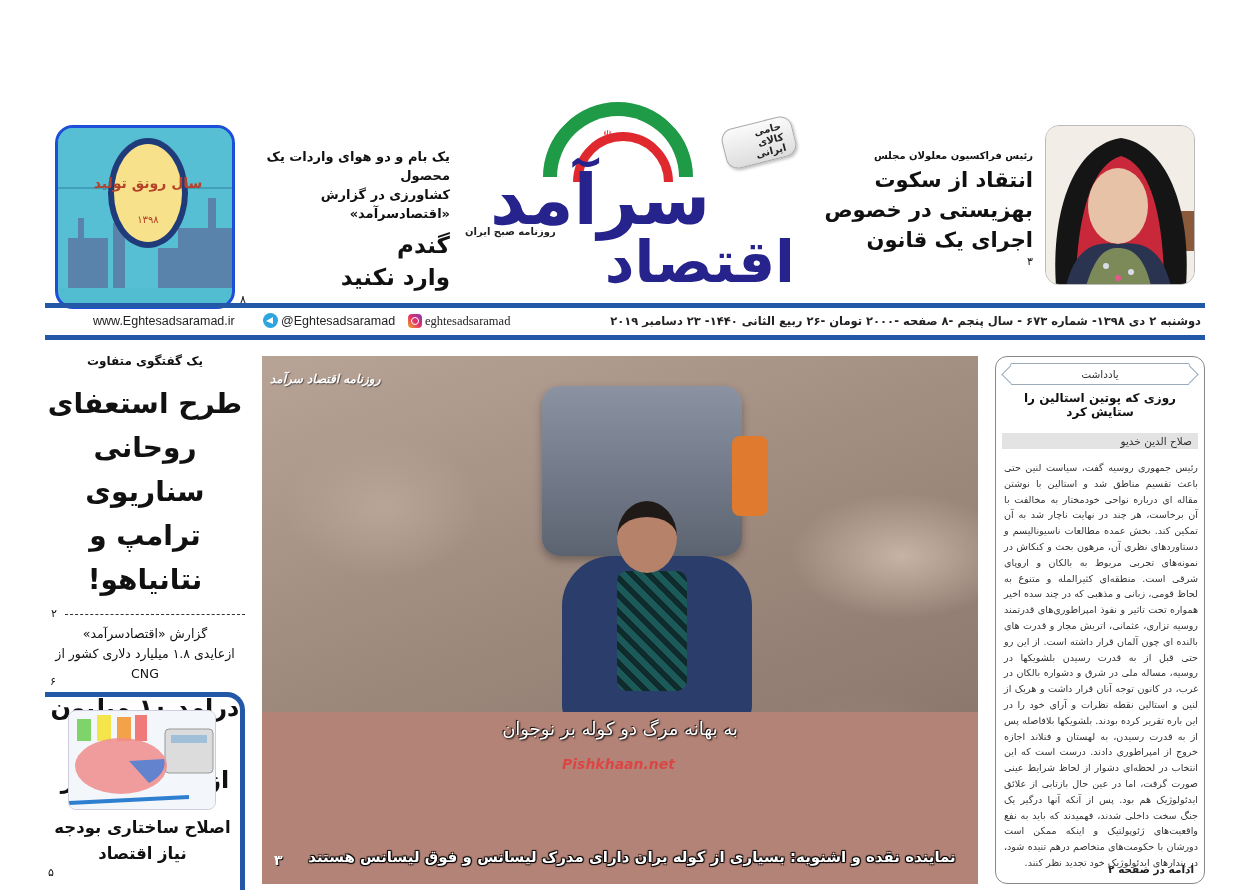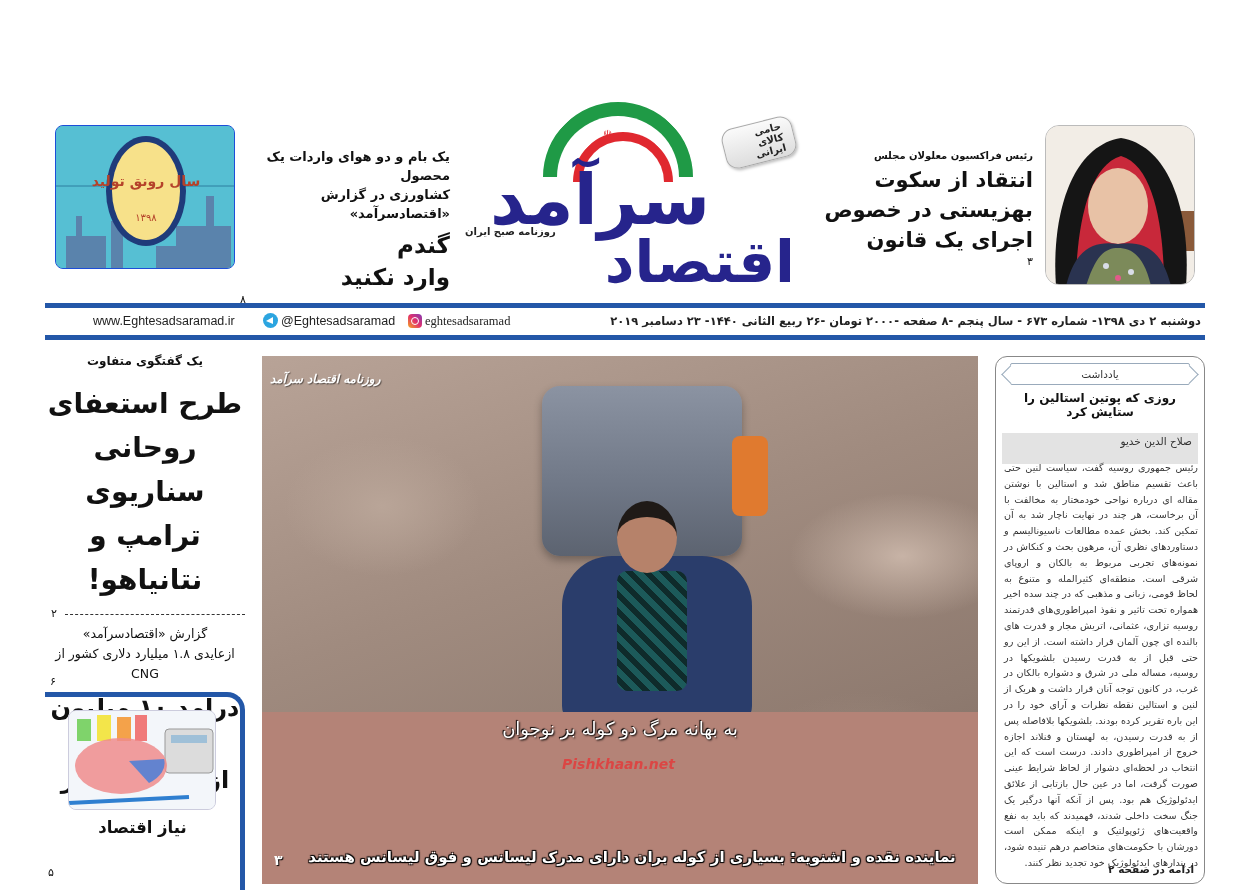--- a/index.html
+++ b/index.html
@@ -11,21 +11,21 @@
   .masthead { position: absolute; left: 0; top: 0; width: 1250px; height: 300px; }
 
   .teaser-right { position: absolute; left: 820px; top: 125px; width: 375px; height: 160px; }
   .teaser-right .photo { position: absolute; right: 0; top: 0; width: 150px; height: 160px; border-radius: 14px; overflow: hidden; background: linear-gradient(180deg,#f3efe9 0%,#e9e2da 100%); border: 1px solid #bbb; }
   .teaser-right .text { position: absolute; right: 162px; top: 22px; width: 220px; text-align: right; direction: rtl; }
   .kicker { font-size: 10px; font-weight: bold; color: #111; line-height: 18px; font-family: "DejaVu Sans", sans-serif; }
   .teaser-right .headline { font-size: 21px; font-weight: bold; line-height: 30px; color: #111; letter-spacing: -0.5px; }
   .pagenum { font-size: 11px; color: #111; line-height: 14px; }
 
   .teaser-left { position: absolute; left: 55px; top: 125px; width: 400px; height: 160px; }
-  .teaser-left .poster { position: absolute; left: 0; top: 0; width: 180px; height: 144px; border-radius: 8px; overflow: hidden; background: #52bcd0; border: 1px solid #1d4ed8; }
+  .teaser-left .poster { position: absolute; left: 0; top: 0; width: 180px; height: 184px; border-radius: 18px; overflow: hidden; background: #52bcd0; border: 3px solid #1d4ed8; }
   .teaser-left .text { position: absolute; left: 185px; top: 22px; width: 210px; text-align: right; direction: rtl; }
   .teaser-left .sub { font-size: 13px; font-weight: bold; line-height: 19px; }
   .teaser-left .headline { font-size: 23px; font-weight: bold; line-height: 32px; margin-top: 6px; }
   .teaser-left .pagenum { text-align: left; direction: ltr; }
 
   
   .logo { position: absolute; left: 455px; top: 100px; width: 340px; height: 200px; }
   .logo .arc-green { position: absolute; left: 88px; top: 2px; width: 150px; height: 150px; border-radius: 50%; border: 14px solid #1f9a46; border-bottom-color: transparent; border-right-color: transparent; transform: rotate(45deg); }
   .logo .arc-red { position: absolute; left: 118px; top: 32px; width: 100px; height: 100px; border-radius: 50%; border: 9px solid #e0282f; border-bottom-color: transparent; border-right-color: transparent; transform: rotate(45deg); }
   .logo .emblem { position: absolute; left: 148px; top: 28px; color: #e0282f; font-size: 10px; }
@@ -85,21 +85,21 @@
   .photo-main .deck { position: absolute; left: 40px; top: 492px; width: 660px; text-align: center; direction: rtl; font-size: 15px; font-weight: bold; color: #fff; text-shadow: 1px 1px 1px #000, -1px -1px 1px #000, 1px -1px 1px #000, -1px 1px 1px #000; }
   .photo-main .pn3 { position: absolute; left: 12px; top: 496px; font-size: 14px; color: #fff; font-weight: bold; text-shadow: 1px 1px 1px #000; }
 
   
   .editorial { position: absolute; left: 995px; top: 356px; width: 210px; height: 528px; border: 1.5px solid #888; border-radius: 12px; }
   .editorial .label-ribbon { position: absolute; left: 14px; top: 6px; width: 180px; height: 22px; border: 1px solid #9ab; border-radius: 2px; text-align: center; font-size: 10.5px; line-height: 20px; color: #333; direction: rtl; background: #fff; }
   .editorial .label-ribbon::before, .editorial .label-ribbon::after { content: ""; position: absolute; top: 4px; width: 12px; height: 12px; border: 1px solid #9ab; transform: rotate(45deg); background: #fff; }
   .editorial .label-ribbon::before { left: -7px; border-right: none; border-top: none; }
   .editorial .label-ribbon::after { right: -7px; border-left: none; border-bottom: none; }
   .editorial .title { position: absolute; left: 6px; top: 34px; width: 196px; text-align: center; font-size: 12px; font-weight: bold; direction: rtl; }
-  .editorial .author { position: absolute; left: 6px; top: 76px; width: 196px; height: 31px; background: #e3e3e3; font-size: 10.5px; line-height: 17px; padding-right: 6px; direction: rtl; text-align: right; color: #333; }
+  .editorial .author { position: absolute; left: 6px; top: 76px; width: 196px; height: 16px; background: #e3e3e3; font-size: 10.5px; line-height: 17px; padding-right: 6px; direction: rtl; text-align: right; color: #333; }
   .editorial .body { position: absolute; left: 8px; top: 103px; width: 194px; direction: rtl; text-align: justify; font-size: 9.6px; line-height: 15.8px; color: #333; }
   .editorial .cont { position: absolute; right: 10px; bottom: 8px; direction: rtl; font-size: 10.5px; font-weight: bold; color: #222; }
 </style>
 </head>
 <body>
 
 <div class="masthead">
 
   <div class="teaser-right">
     <div class="photo">
@@ -214,20 +214,21 @@
       <rect x="48" y="6" width="14" height="24" fill="#f4a24a"></rect>
       <rect x="66" y="4" width="12" height="26" fill="#f07a7a"></rect>
     <rect x="96" y="18" width="48" height="44" rx="4" fill="#dcdcdc" stroke="#999"></rect>
     <rect x="102" y="24" width="36" height="8" fill="#9fc0d8"></rect>
     <ellipse cx="52" cy="55" rx="46" ry="28" fill="#ef8c8c" opacity="0.85"></ellipse>
     <path d="M60,50 L95,48 A40,25 0 0,1 80,72 Z" fill="#4a7fd8" opacity="0.85"></path>
     <line x1="0" y1="92" x2="120" y2="86" stroke="#2f7fd0" stroke-width="4"></line>
   </svg>
 </div>
 <div class="budget-title">
+  <div>اصلاح ساختاری بودجه</div>
   <div>نیاز اقتصاد</div>
 </div>
 <div class="pn5">۵</div>
 
 <div class="photo-main">
   <div class="rocks"></div>
   <div class="bundle"></div>
   <div class="orange"></div>
   <div class="man-body"></div>
   <div class="scarf"></div>

